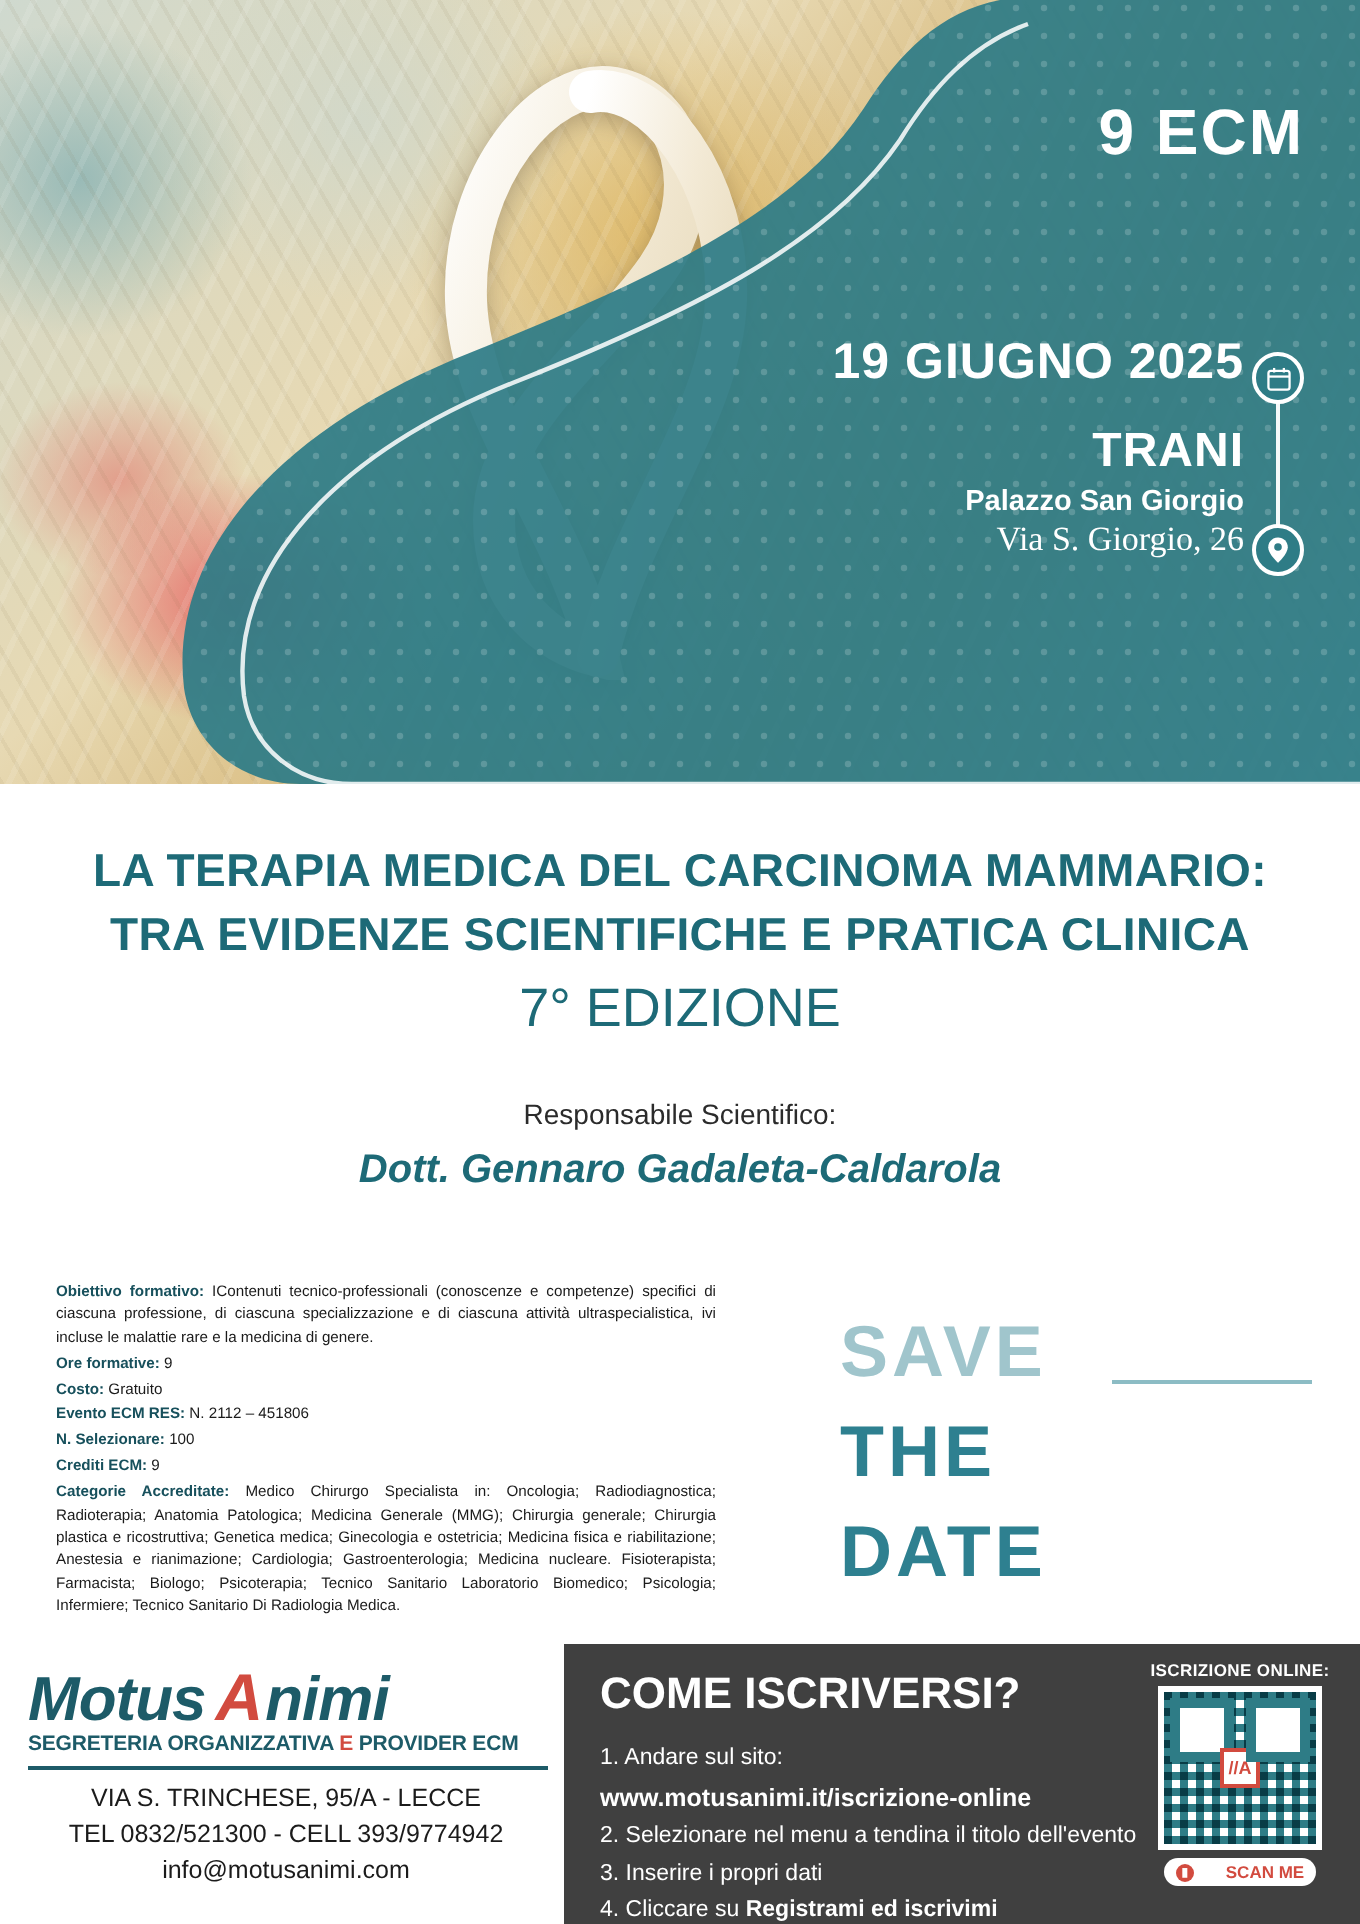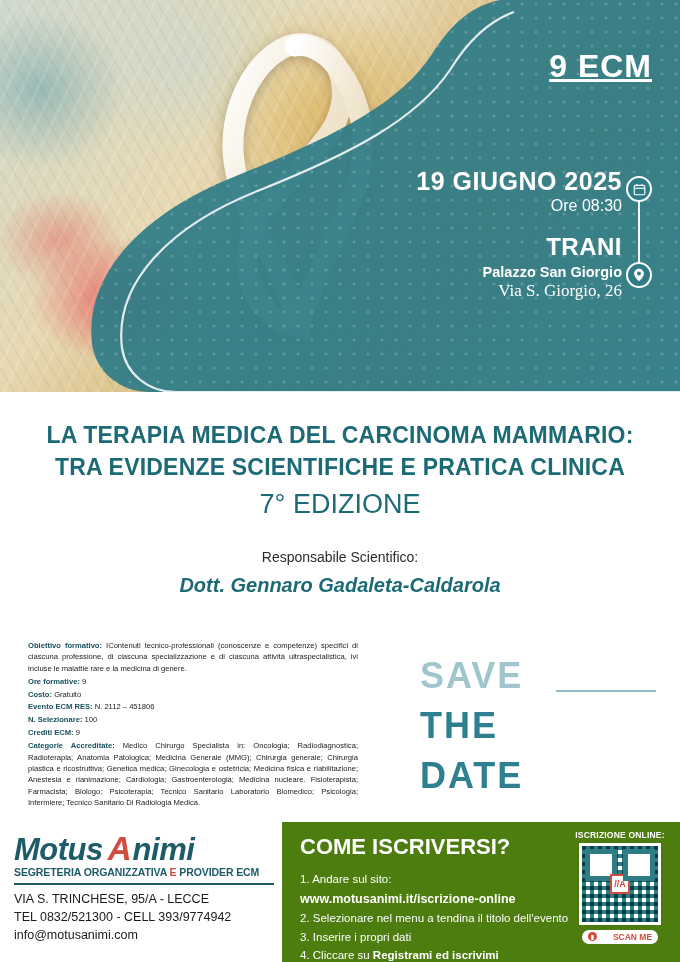--- a/index.html
+++ b/index.html
@@ -61,21 +61,20 @@
   .teal-panel svg { display: block; }
 
   .ecm-badge {
     position: absolute;
     right: 28px; top: 48px;
     color: #ffffff;
     font-size: 32px;
     font-weight: bold;
     letter-spacing: 1px;
     text-align: right;
-    text-decoration: underline;
   }
 
   .event-info {
     position: absolute;
     right: 58px; top: 168px;
     text-align: right;
     color: #ffffff;
     width: 300px;
   }
   .event-date {
@@ -159,21 +158,21 @@
   .std-rule {
     position: absolute;
     left: 556px; top: 690px;
     width: 100px; height: 2px; background: #3f8f9c; opacity: .6;
   }
 
   
   .footer {
     position: absolute;
     left: 0; bottom: 0; width: 680px; height: 140px;
-    background: #4d7c0f;
+    background: #404040;
   }
   .footer-left {
     position: absolute; left: 0; top: 0;
     width: 282px; height: 140px;
     background: #ffffff;
     padding: 8px 10px 6px 14px;
   }
   .logo-row {
     display: flex; align-items: baseline;
     color: #1d5b68;
@@ -189,21 +188,21 @@
     font-size: 31px; font-weight: bold; font-style: italic; letter-spacing: -0.5px;
   }
   .logo-sub {
     font-size: 10.5px; font-weight: bold; color: #1d5b68; letter-spacing: -0.1px;
     margin-top: -2px;
   }
   .logo-sub .e { color: #d24b3f; }
   .footer-divider {
     width: 260px; height: 2px; background: #1d5b68; margin: 5px 0 5px 0;
   }
-  .addr-line { font-size: 12.5px; color: #1b1b1b; line-height: 1.45; }
+  .addr-line { font-size: 12.5px; color: #1b1b1b; line-height: 1.45; text-align: center; }
 
   .footer-right {
     position: absolute; left: 282px; top: 0;
     width: 398px; height: 140px;
     color: #ffffff;
     padding: 12px 10px 0 18px;
   }
   .come-title { font-size: 22px; font-weight: bold; }
   .steps { margin-top: 10px; font-size: 11.5px; line-height: 1.62; }
   .steps .site { font-weight: bold; font-size: 12.5px; }
@@ -295,21 +294,20 @@
       <div class="pin-ico pin-loc">
         <svg width="12" height="14" viewBox="0 0 12 14">
           <path d="M6 0.8 C 3.2 0.8 1.1 3 1.1 5.6 C 1.1 9 6 13.4 6 13.4 C 6 13.4 10.9 9 10.9 5.6 C 10.9 3 8.8 0.8 6 0.8 Z" fill="#ffffff"></path>
           <circle cx="6" cy="5.5" r="1.9" fill="#2e7c86"></circle>
         </svg>
       </div>
     </div>
 
     <div class="event-info">
       <div class="event-date">19 GIUGNO 2025</div>
-      <div class="event-time">Ore 08:30</div>
       <div class="event-city">TRANI</div>
       <div class="event-venue">Palazzo San Giorgio</div>
       <div class="event-addr">Via S. Giorgio, 26</div>
     </div>
   </div>
 
   <div class="title-block">
     <div class="title-line1">LA TERAPIA MEDICA DEL CARCINOMA MAMMARIO:</div>
     <div class="title-line2">TRA EVIDENZE SCIENTIFICHE E PRATICA CLINICA</div>
     <div class="title-edition">7° EDIZIONE</div>

